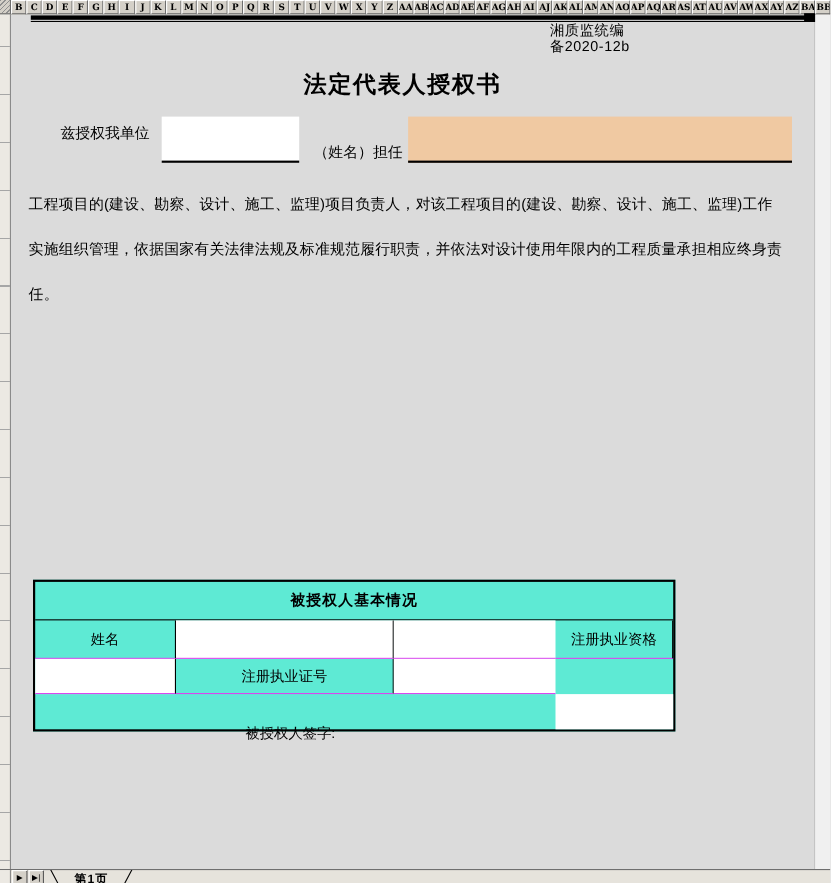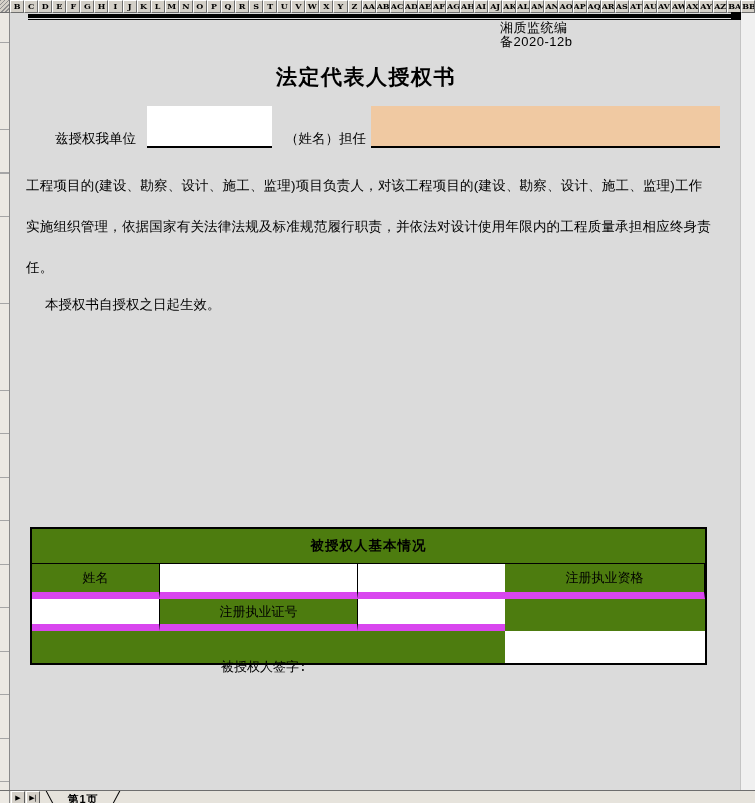--- a/index.html
+++ b/index.html
@@ -57,30 +57,30 @@
     position:absolute; height:42px; top:106px;
     border-bottom:2px solid #000;
   }
   .field-unit { left:147px; width:125px; background:#fff; }
   .field-name { left:371px; width:349px; background:#F0C9A2; }
   .para-line { position:absolute; left:15px; font-size:13.5px; letter-spacing:0.2px; white-space:nowrap;margin-left:11px; }
   .para-1 { top:177px; } .para-2 { top:218px; } .para-3 { top:259px; }
   .para-eff { position:absolute; left:45px; top:296px; font-size:13.5px; white-space:nowrap; }
   
   .form-table {
-    position:absolute; left:30px; top:527px; width:677px;
+    position:absolute; left:30px; top:527px; width:584px;
     display:grid;
     grid-template-columns:128px 198px 147px 1fr;
     grid-template-rows:35px 35px 32px 32px;
-    border:2px solid #000; background:#4d7c0f; font-size:13px;font-family:Liberation Mono, monospace;
+    border:2px solid #000; background:#5eead4; font-size:13px;
   }
   .form-table .cell { display:flex; align-items:center; justify-content:center; }
   .t-title { grid-column:1 / 5; font-weight:bold; font-size:13.5px; border-bottom:1px solid #000; letter-spacing:1px; }
   .b-r { border-right:1px solid #000; }
-  .b-b { border-bottom:7px solid #d946ef; }
+  .b-b { border-bottom:1px solid #d946ef; }
   .val { background:#fff; }
   .sig-label { grid-column:1 / 4; justify-content:flex-end; padding-right:8px;margin-top:36px; }
   
   .tab-bar {
     position:absolute; left:0; top:790px; width:755px; height:14px;
     background:#E6E3DC; border-top:1px solid #6e6e6e;
     display:flex; align-items:flex-start; z-index:6; overflow:hidden;
   }
   .tab-bar .spacer { width:10px; height:14px; border-right:1px solid #8a8a8a; background:#ECE9E3; }
   .nav-btn {
@@ -172,29 +172,28 @@
   <div class="rule-thin"></div>
   <div class="corner-square"></div>
 
   <div class="doc-code">
     <div>湘质监统编</div>
     <div>备2020-12b</div>
   </div>
 
   <div class="doc-title">法定代表人授权书</div>
 
-  <span class="lbl" style="left:55px; top:130px;">兹授权我单位</span>
+  <span class="lbl" style="left:55px; top:112px;">兹授权我单位</span>
   <div class="field field-unit"></div>
   <span class="lbl" style="left:285px; top:130px;">（姓名）担任</span>
   <div class="field field-name"></div>
 
   <div class="para-line para-1">工程项目的(建设、勘察、设计、施工、监理)项目负责人，对该工程项目的(建设、勘察、设计、施工、监理)工作</div>
   <div class="para-line para-2">实施组织管理，依据国家有关法律法规及标准规范履行职责，并依法对设计使用年限内的工程质量承担相应终身责</div>
   <div class="para-line para-3">任。</div>
-  <div class="para-eff">本授权书自授权之日起生效。</div>
 
   <div class="form-table">
     <div class="cell t-title">被授权人基本情况</div>
 
     <div class="cell b-r b-b">姓名</div>
     <div class="cell b-r b-b val"></div>
     <div class="cell b-b val"></div>
 
     <div class="cell b-r b-b">注册执业资格</div>
     <div class="cell b-r b-b val"></div>

